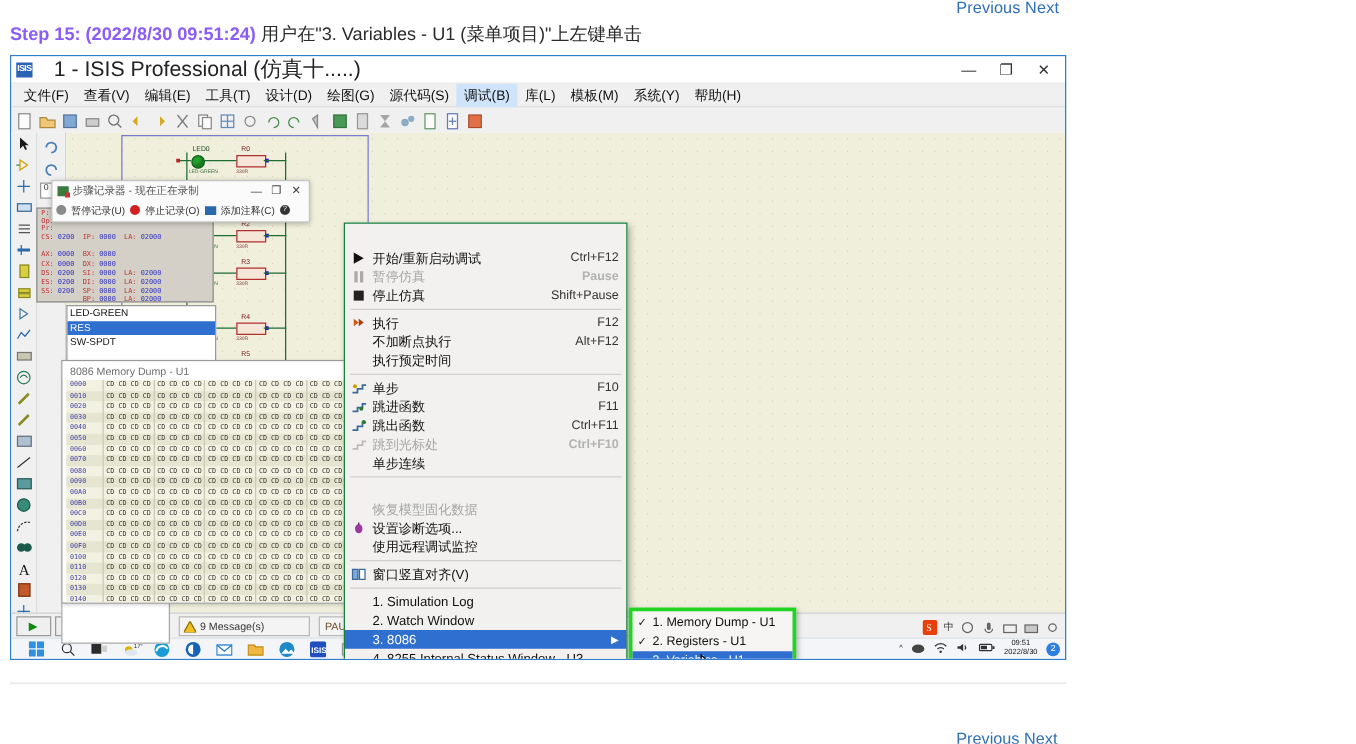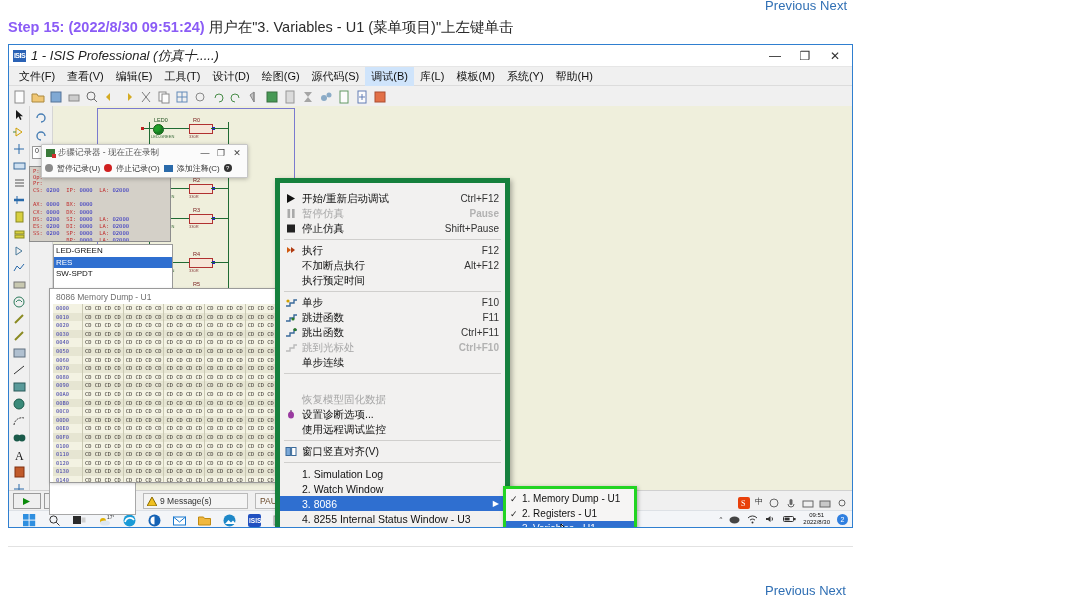--- a/index.html
+++ b/index.html
@@ -16,21 +16,21 @@
   #divider{position:absolute;left:8px;top:546px;width:845px;height:1px;background:#e2e2e2;}
   #csdn-watermark{position:absolute;left:916px;top:568px;font-size:15px;color:#b9b9b9;letter-spacing:.5px;white-space:nowrap;margin-top:32px;}
 
   
   #app-window{position:absolute;left:8px;top:44px;width:845px;height:484px;
       border:1px solid #2f7fd0;background:#f0f0f0;box-sizing:border-box;overflow:hidden;}
 
   
   #titlebar{height:21px;background:#ffffff;border-bottom:1px solid #e6e6e6;display:flex;align-items:center;position:relative;}
   #app-icon{width:13px;height:12px;margin-left:4px;background:#2a62b5;color:#fff;font-size:7px;line-height:12px;text-align:center;font-family:"Liberation Sans",sans-serif;font-weight:bold;letter-spacing:-.5px;}
-  #title-text{margin-left:5px;font-size:13px;color:#222;white-space:nowrap;font-style:italic;}
+  #title-text{margin-left:17px;font-size:17px;color:#222;white-space:nowrap;}
   .wbtn{position:absolute;top:0;width:30px;height:21px;font-size:12px;color:#333;display:flex;align-items:center;justify-content:center;cursor:default;}
   #w-min{right:62px;} #w-max{right:32px;} #w-close{right:2px;}
 
   
   #menubar{height:18px;background:#f0f0f0;display:flex;align-items:center;padding-left:4px;border-bottom:1px solid #dcdcdc;}
   .mbitem{font-size:11px;color:#111;padding:2px 6px;white-space:nowrap;cursor:default;}
   .mbitem.active{background:#cfe4fb;}
 
   
   #toolbar1{height:21px;background:#f0f0f0;display:flex;align-items:center;gap:2px;padding-left:3px;border-bottom:1px solid #d8d8d8;position:relative;}
@@ -104,22 +104,22 @@
 
   
   #memdump2{position:absolute;left:292px;top:330px;width:105px;height:47px;background:#f3f2e2;border:1px solid #9a9a9a;z-index:21;overflow:hidden;
       font-family:"DejaVu Sans Mono","Liberation Mono",monospace;font-size:5.4px;}
   .m2row{line-height:8.5px;white-space:nowrap;color:#3a3530;padding-left:3px;letter-spacing:.6px;}
 
   
   #botpanel{position:absolute;left:40px;top:375px;width:85px;height:32px;background:#fff;border:1px solid #a8a8a8;z-index:21;}
 
   
-  #debugmenu{position:absolute;left:266px;top:72px;width:225px;background:#f2f1f0;border:5px solid #15803d;
-      box-shadow:2px 2px 5px rgba(0,0,0,.3);z-index:60;padding:8px 0;font-size:10.5px;color:#111;}
+  #debugmenu{position:absolute;left:266px;top:72px;width:225px;background:#f2f1f0;border:1px solid #15803d;
+      box-shadow:2px 2px 5px rgba(0,0,0,.3);z-index:60;padding:20px 0;font-size:10.5px;color:#111;}
   .mi{display:flex;align-items:center;height:15px;padding:0 6px 0 4px;white-space:nowrap;cursor:default;}
   .mi .ic{width:14px;height:12px;margin-right:4px;flex:0 0 14px;display:flex;align-items:center;justify-content:center;}
   .mi .lb{flex:1;}
   .mi .key{color:#333;font-size:10px;padding-left:10px;}
   .mi.disabled{color:#a6a6a6;}
   .mi.disabled .key{color:#b2b2b2;font-weight:bold;}
   .mi.sel{background:#2f6fd0;color:#fff;}
   .msep{height:1px;background:#d0cfcd;margin:3px 4px;}
   .arrow{margin-left:6px;font-size:8px;}
 

